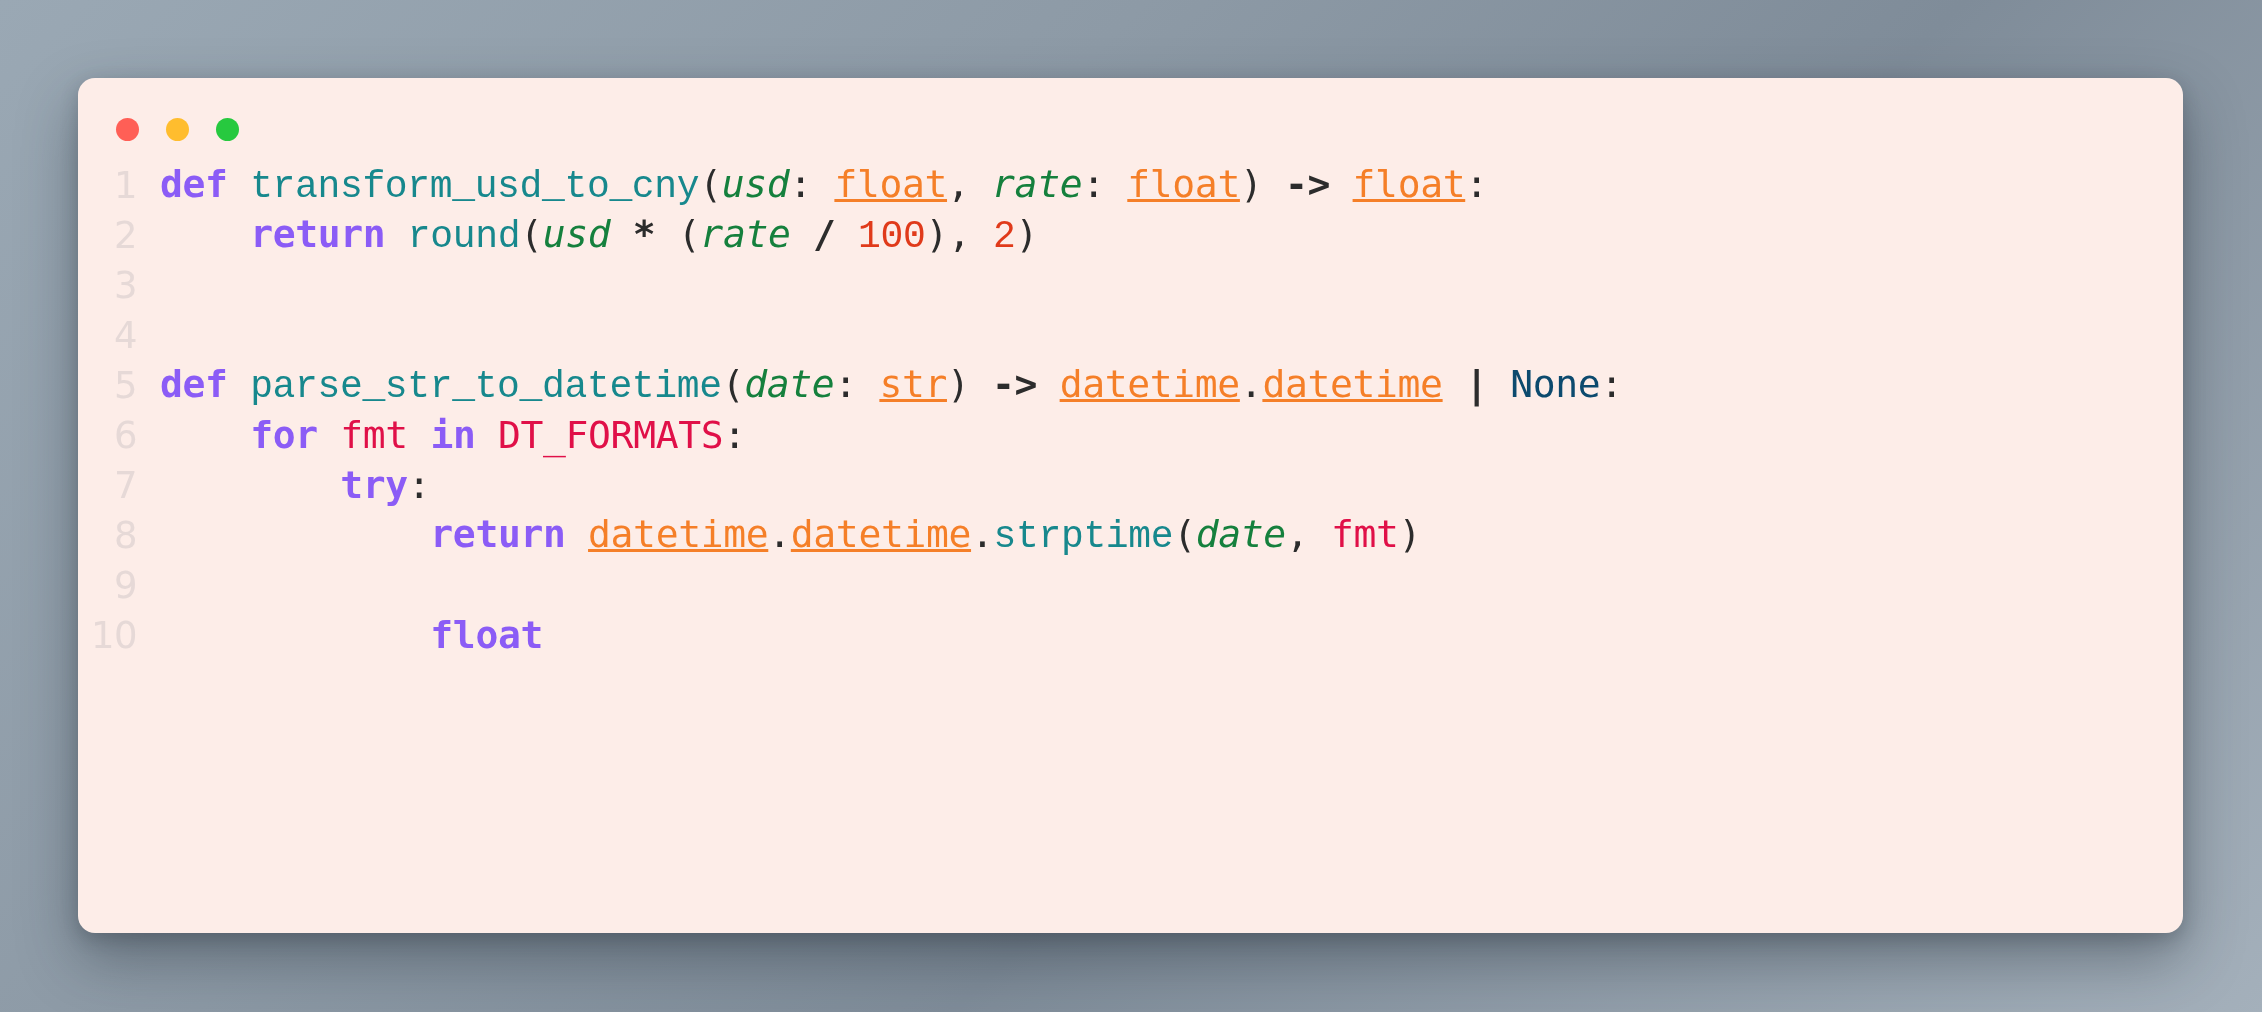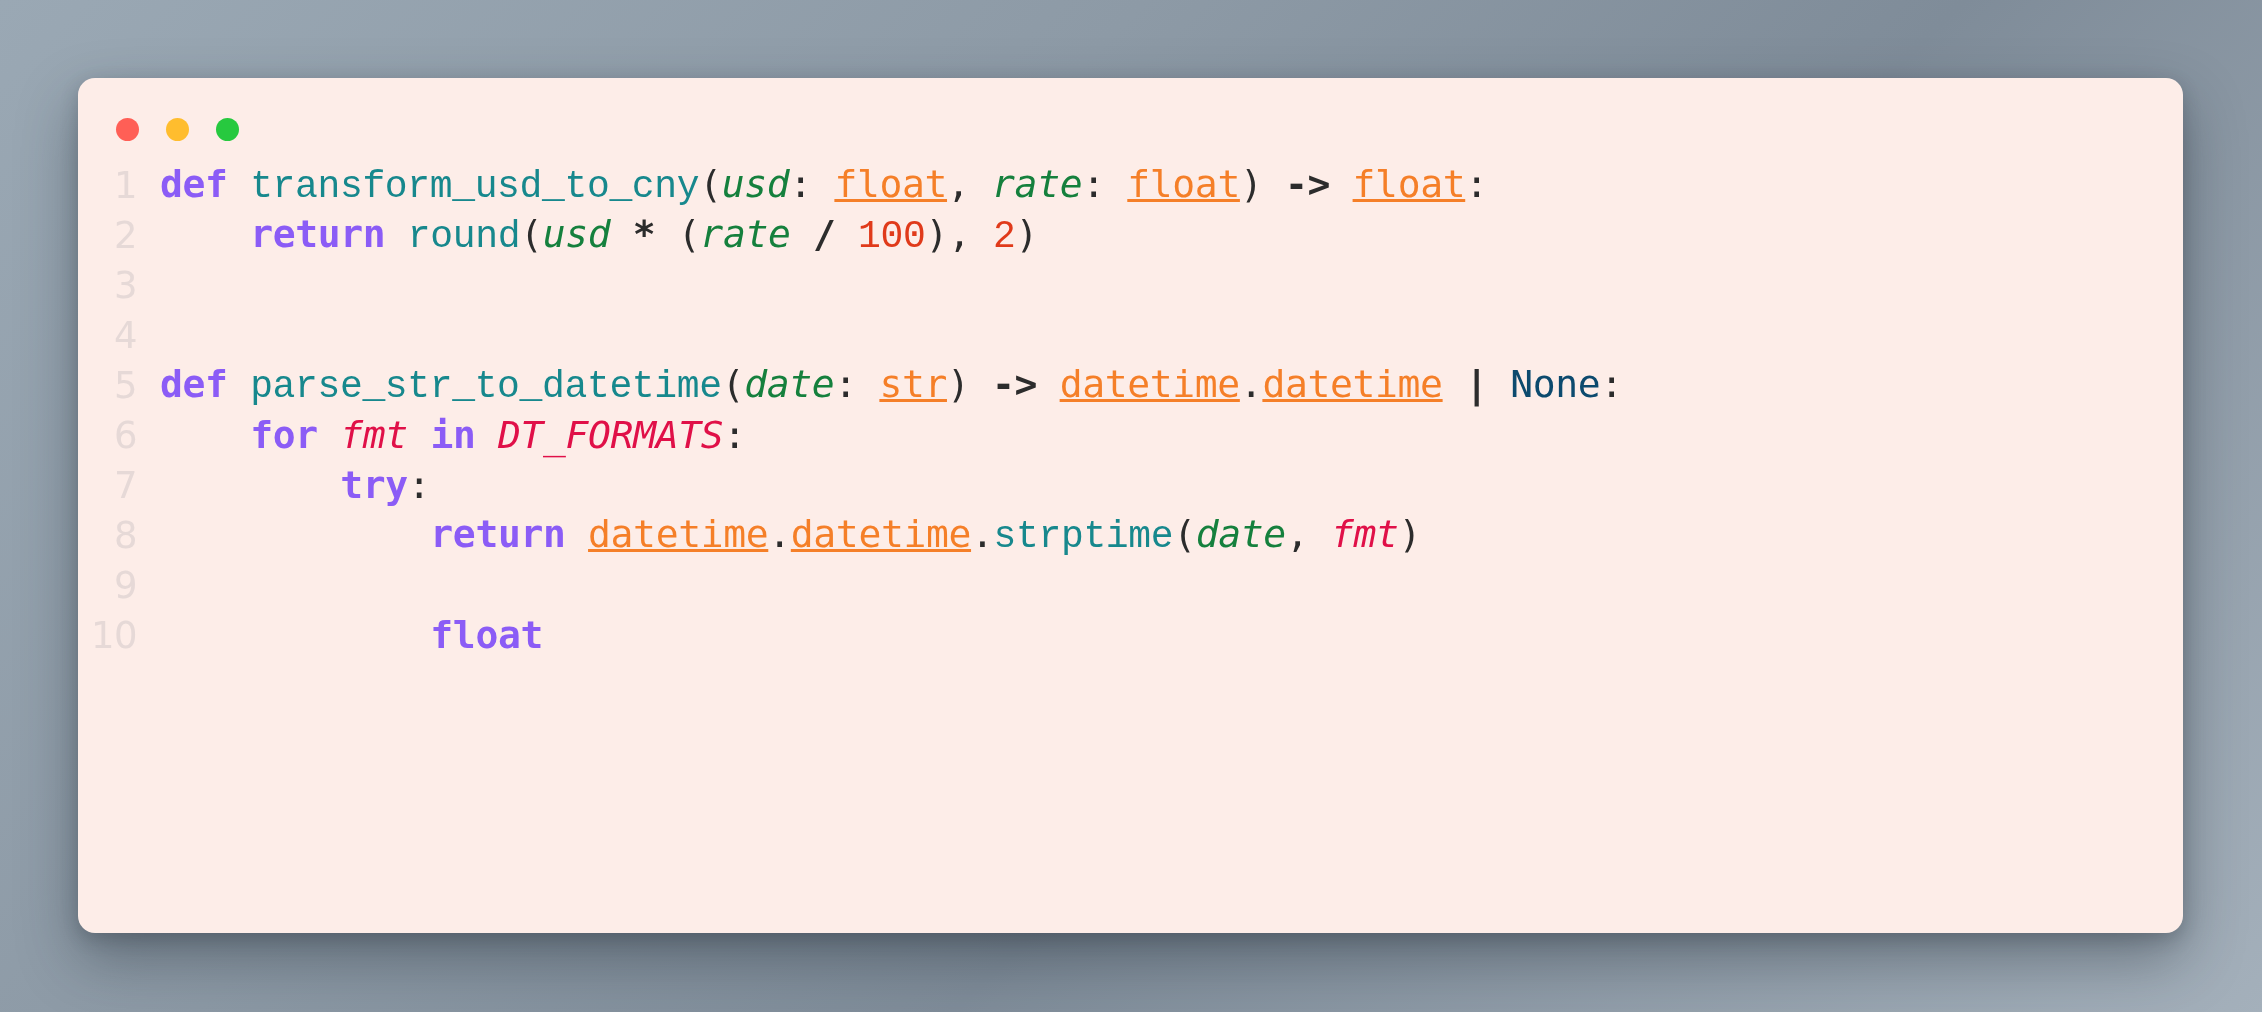--- a/index.html
+++ b/index.html
@@ -74,21 +74,21 @@
     letter-spacing: -0.35px;
     line-height: 50px;
     color: #2C2C2C;
   }
   
   .kw   { color: #8b5cf6; font-weight: bold; }
   .fn   { color: #17888D; font-family: Liberation Mono, monospace; }
   .typ  { color: #F57F28; text-decoration: underline; }
   .num  { color: #E03A1A; font-family: Liberation Mono, monospace; }
   .var  { color: #15803d; font-style: italic; }
-  .name { color: #E01048; font-style: italic; }
+  .name { color: #E01048; }
   .cnst { color: #0c4a6e; }
   .punc { color: #2C2C2C; }
   .op   { color: #2C2C2C; font-weight: bold; }
 </style>
 </head>
 <body>
 
 <div class="stage">
   <div class="card">
 

